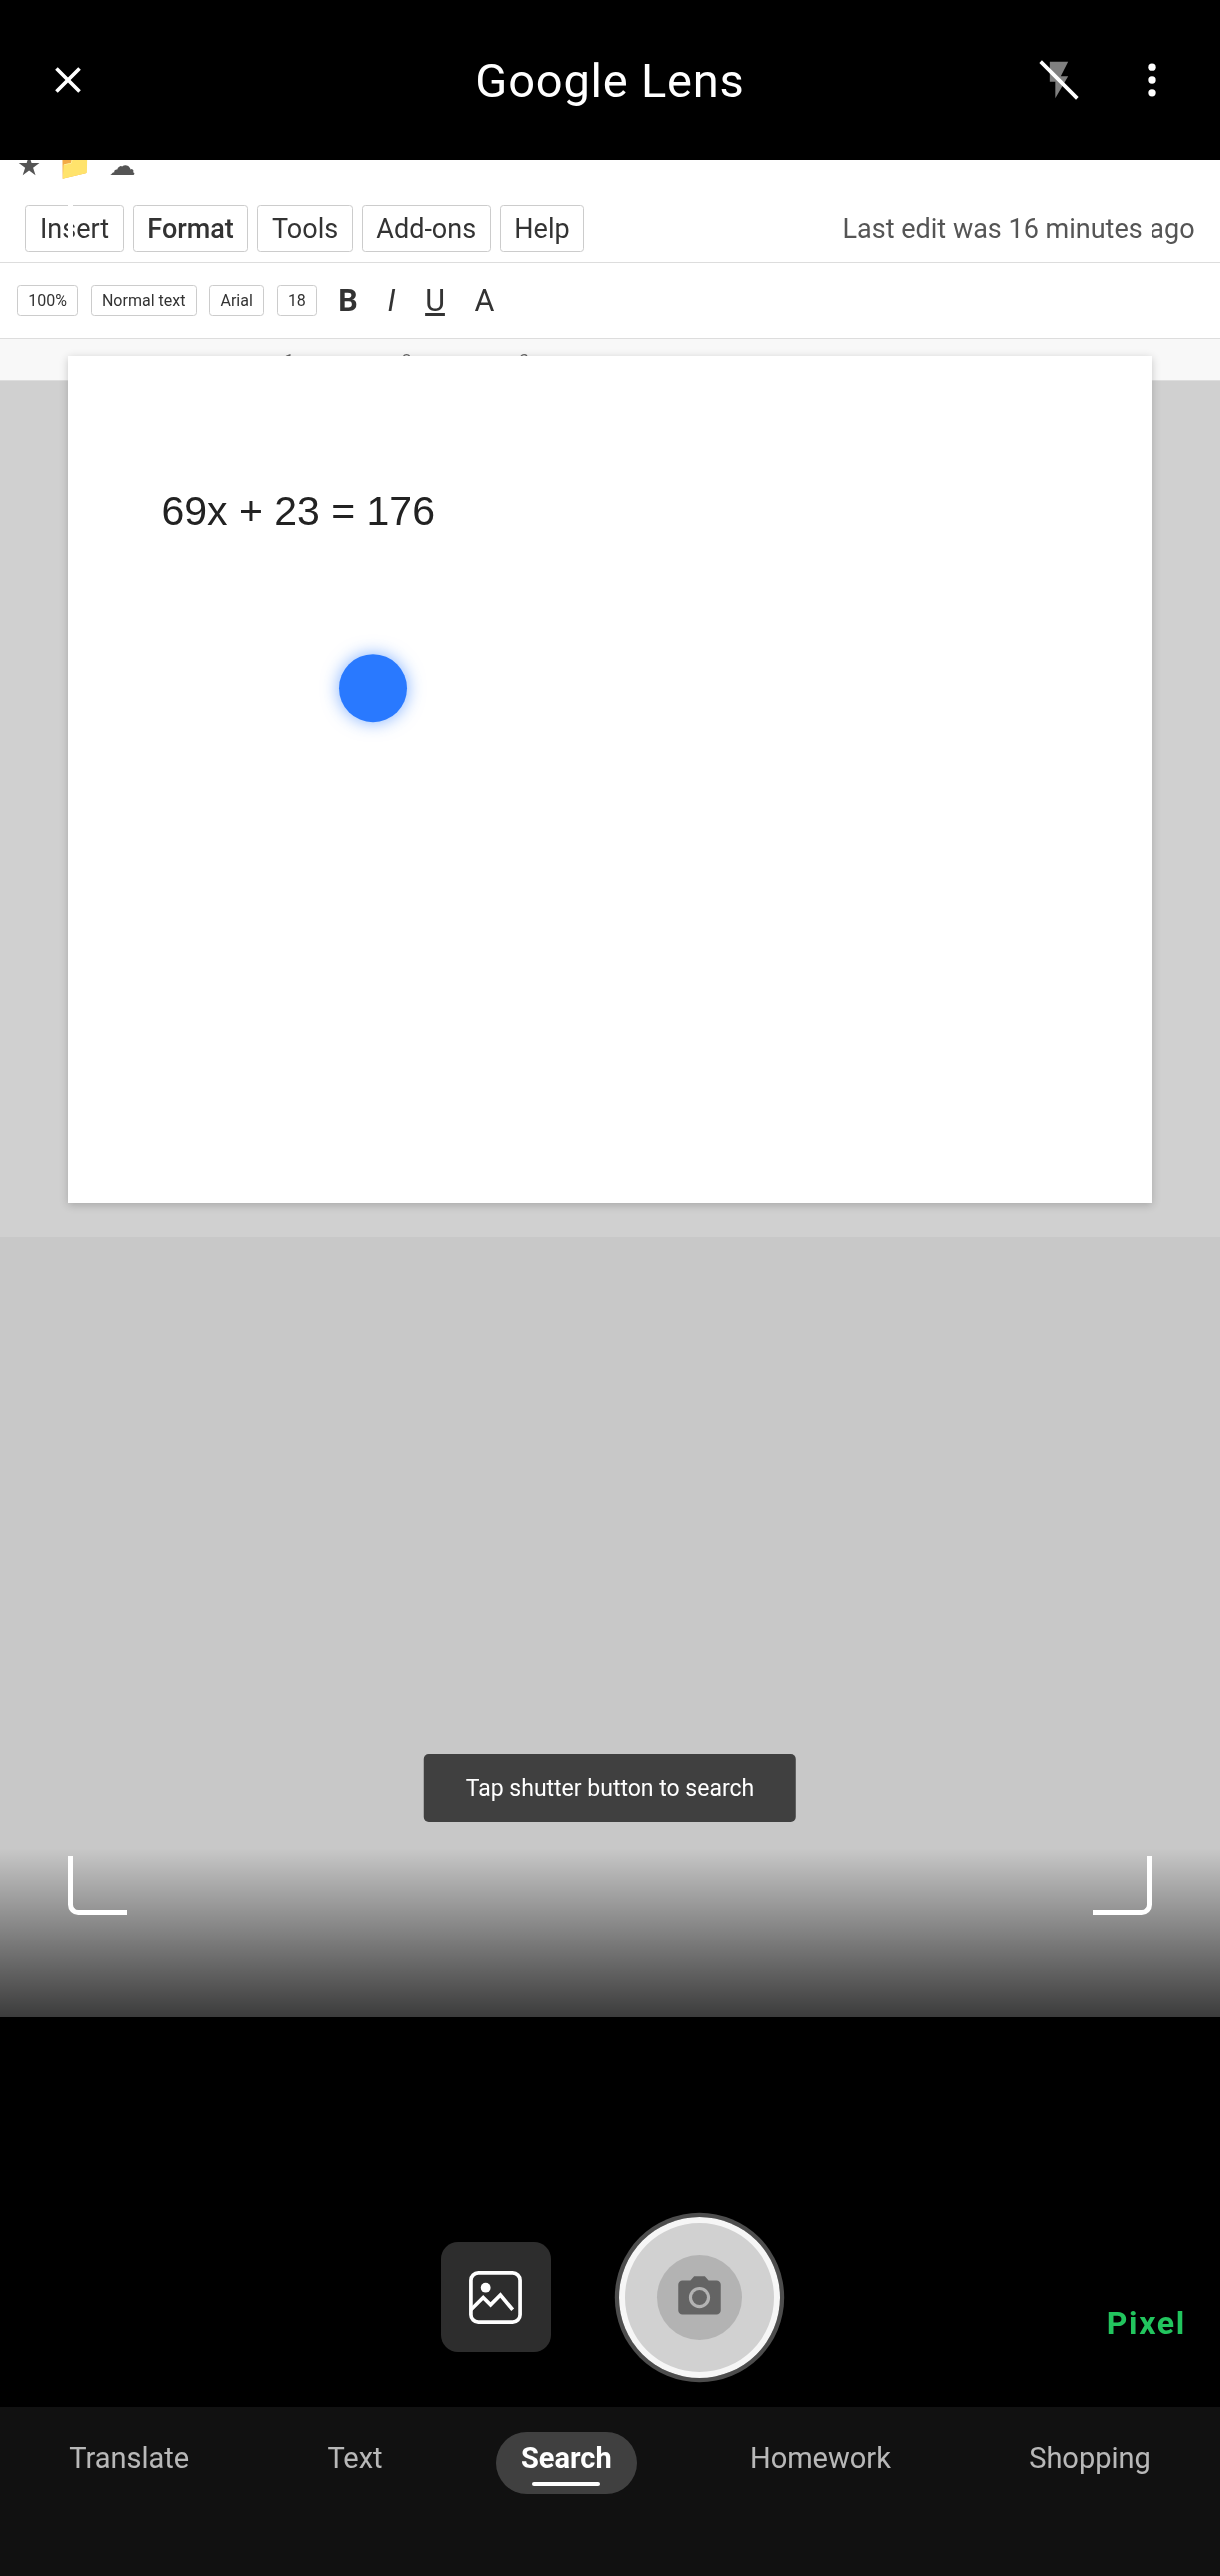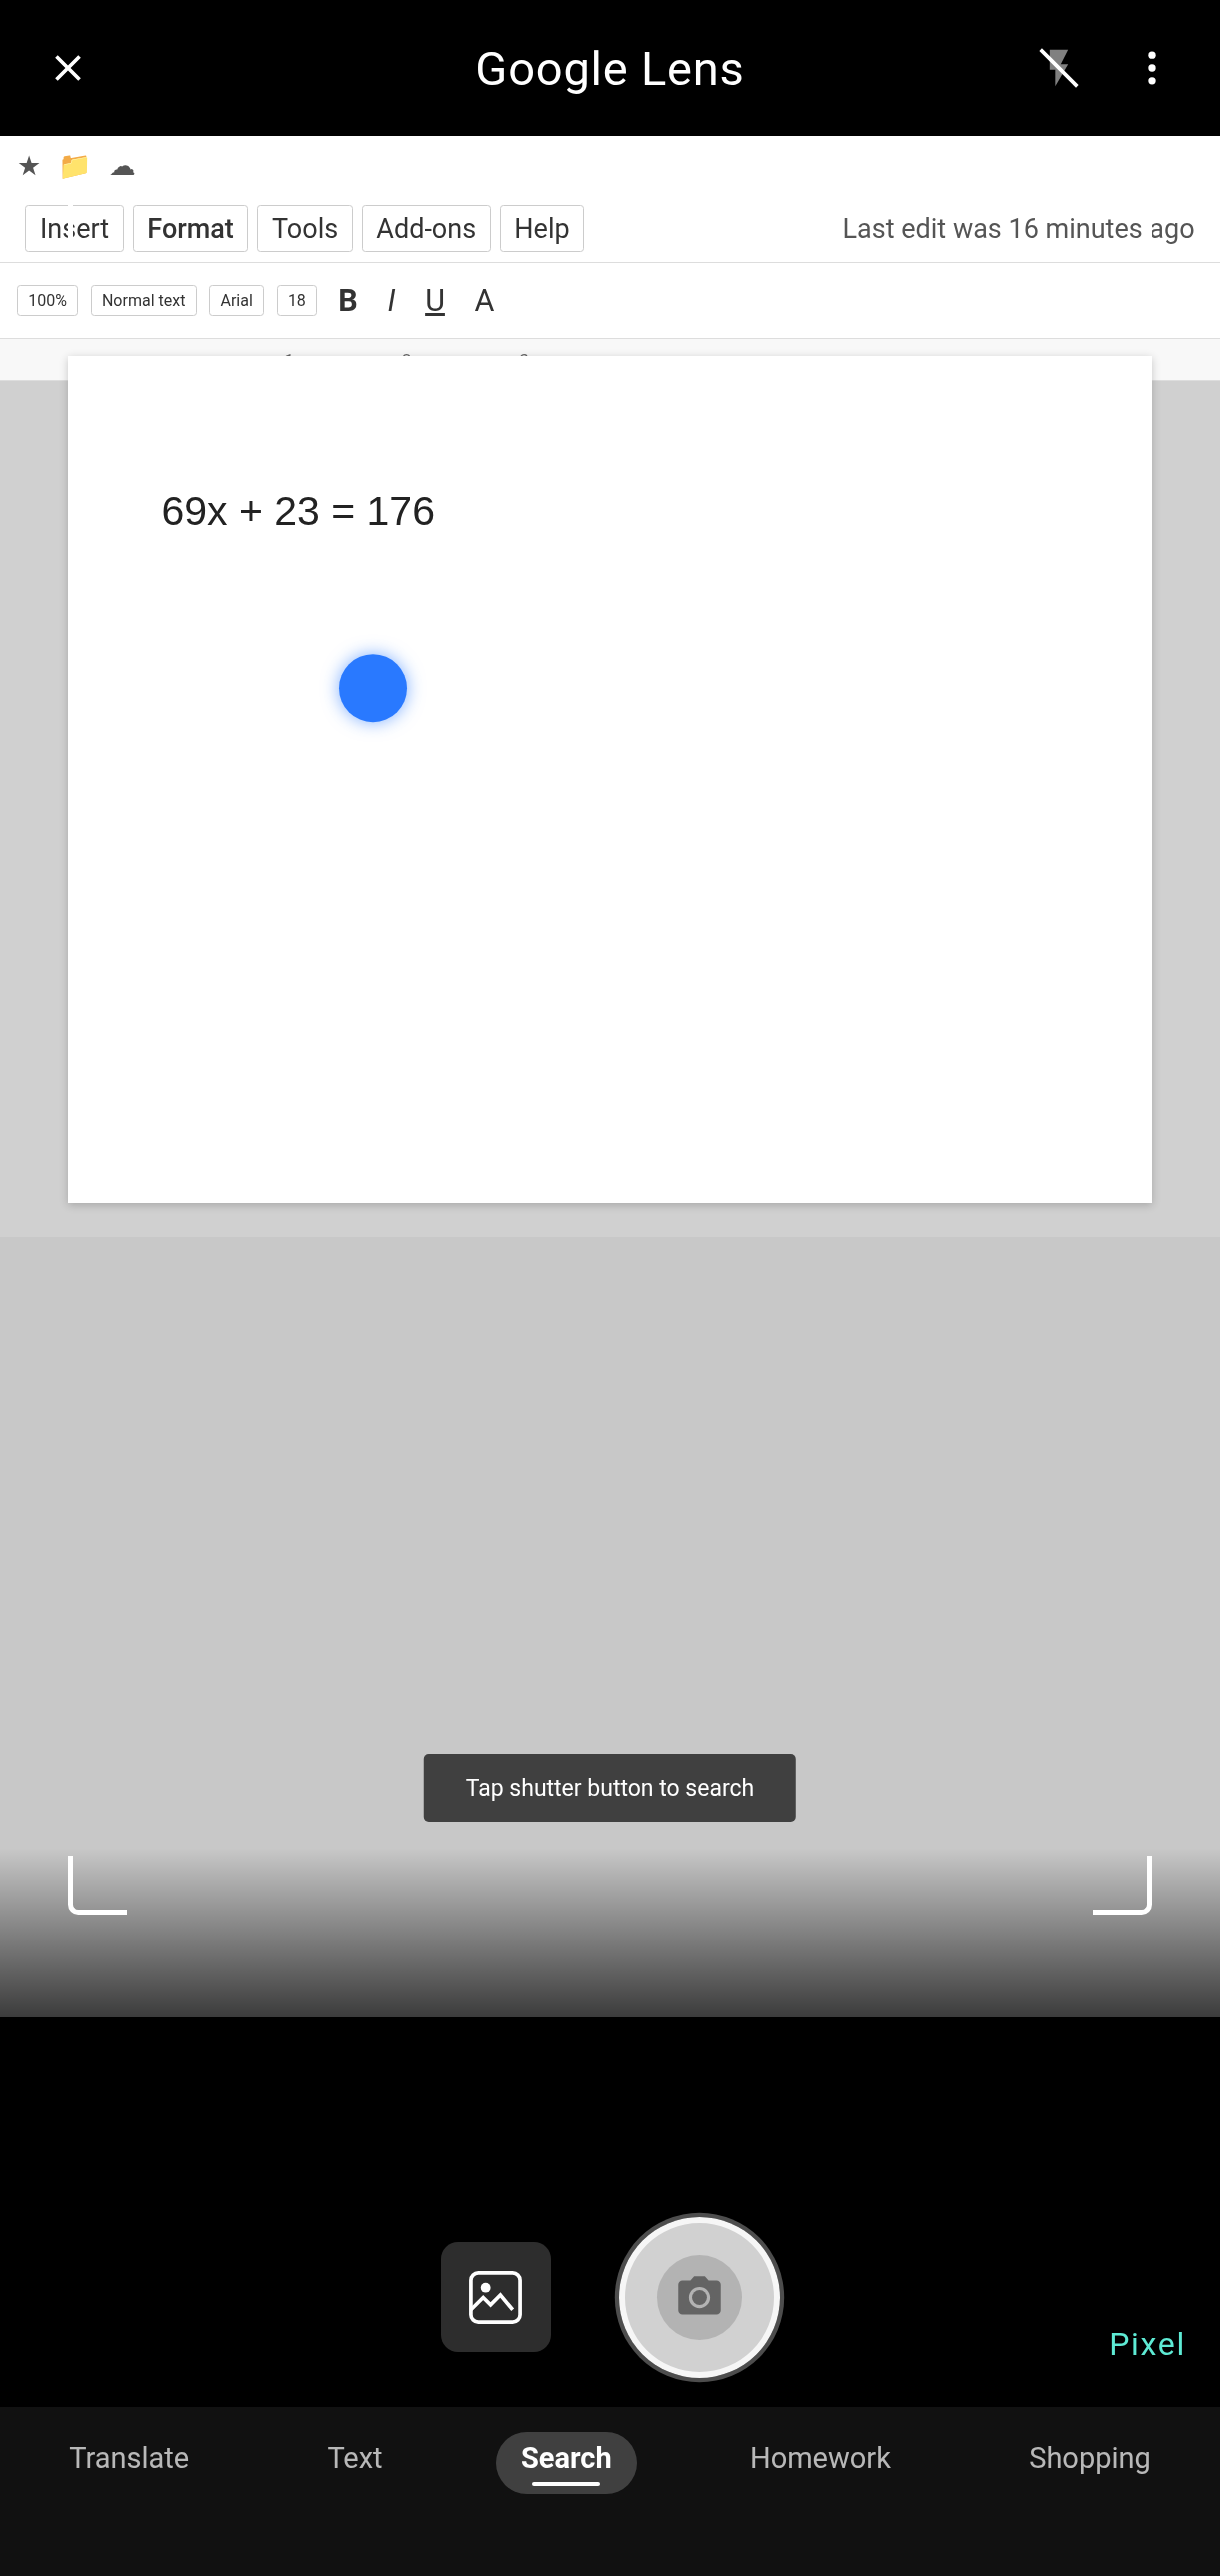--- a/index.html
+++ b/index.html
@@ -11,21 +11,21 @@
       overflow: hidden;
       position: relative;
     }
 
     
     .lens-header {
       position: absolute;
       top: 0;
       left: 0;
       right: 0;
-      height: 136px;
+      height: 160px;
       background: #000;
       display: flex;
       align-items: center;
       justify-content: space-between;
       padding: 0 34px;
       z-index: 100;
     }
 
     .lens-header-title {
       position: absolute;
@@ -267,25 +267,25 @@
       border-radius: 50%;
       background: rgba(150, 150, 150, 0.5);
       display: flex;
       align-items: center;
       justify-content: center;
     }
 
     
     .pixel-watermark {
       position: absolute;
-      bottom: 213px;
+      bottom: 234px;
       right: 34px;
-      color: #5eead4;
+      color: #22c55e;
       font-size: 32px;
-      font-weight: 400;
+      font-weight: 700;
       z-index: 50;
       letter-spacing: 1.7px;
     }
 
     
     .tab-bar {
       position: absolute;
       bottom: 0;
       left: 0;
       right: 0;

